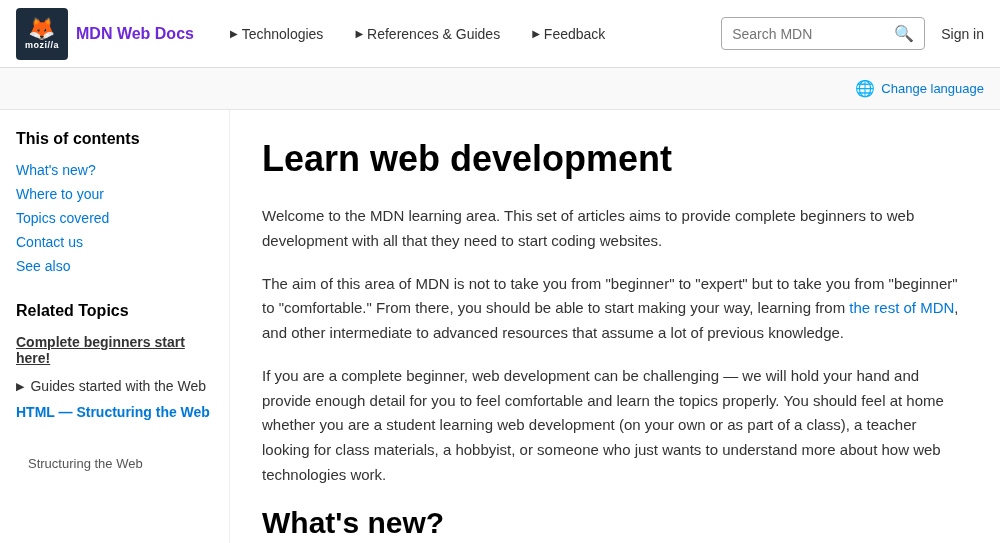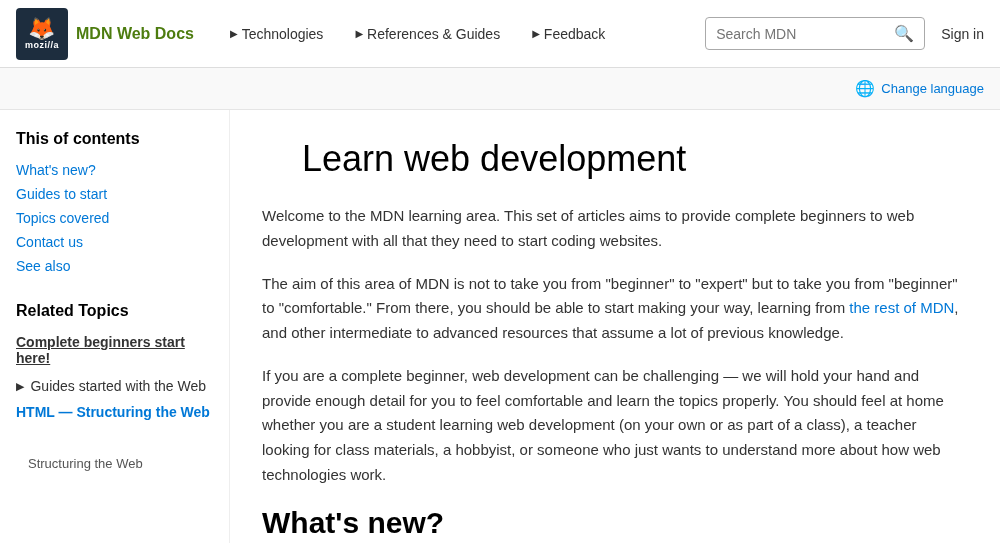--- a/index.html
+++ b/index.html
@@ -41,21 +41,21 @@
       letter-spacing: 0.5px;
     }
     .logo-mdn-text {
       margin-left: 8px;
       display: flex;
       flex-direction: column;
     }
     .logo-mdn-main {
       font-size: 16px;
       font-weight: bold;
-      color: #4d7c0f;
+      color: #6d28d9;
       text-align: right;
     }
 
     .nav-items {
       display: flex;
       align-items: center;
       gap: 8px;
       flex: 1;
     }
     .nav-item {
@@ -71,21 +71,21 @@
       font-weight: 500;
     }
     .nav-arrow { font-size: 10px; color: #333; }
 
     .search-area {
       display: flex;
       align-items: center;
       border: 1px solid #aaa;
       border-radius: 4px;
       padding: 6px 10px;
-      width: 220px;
+      width: 204px;
       background: #fff;
       margin-left: auto;
       margin-right: 16px;
     }
     .search-input {
       border: none;
       outline: none;
       font-size: 14px;
       color: #666;
       width: 100%;
@@ -202,24 +202,23 @@
     }
 
     
     .content {
       flex: 1;
       padding: 28px 32px;
       max-width: 770px;
     }
     .page-title {
       font-size: 36px;
-      font-weight: normal;
+      font-weight: bold;
       color: #000;
       margin-bottom: 24px;
-      margin-left: 40px;
     }
     .content p {
       font-size: 15px;
       line-height: 1.65;
       color: #333;
       margin-bottom: 18px;
     }
     .content a {
       color: #0078d7;
       text-decoration: none;
@@ -277,21 +276,21 @@
 
 <div class="main-layout">
 
   <aside class="sidebar">
     <div class="toc-title">This of contents</div>
     <ul class="toc-links">
       <li>
         <a href="#">What's new?</a>
       </li>
       <li>
-        <a href="#">Guides to start</a>
+        <a href="#">Where to your</a>
       </li>
       <li>
         <a href="#">Topics covered</a>
       </li>
       <li>
         <a href="#">Contact us</a>
       </li>
       <li>
         <a href="#">See also</a>
       </li>

